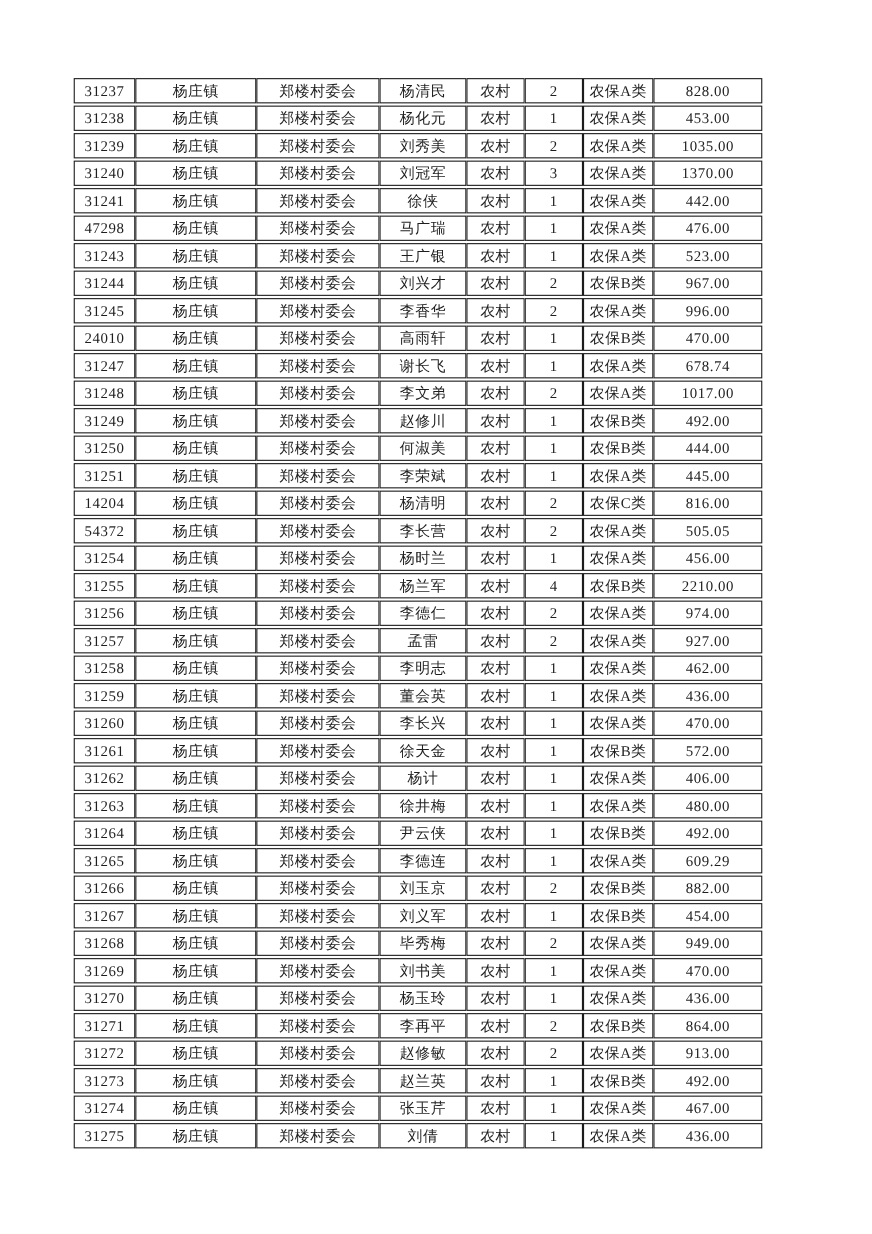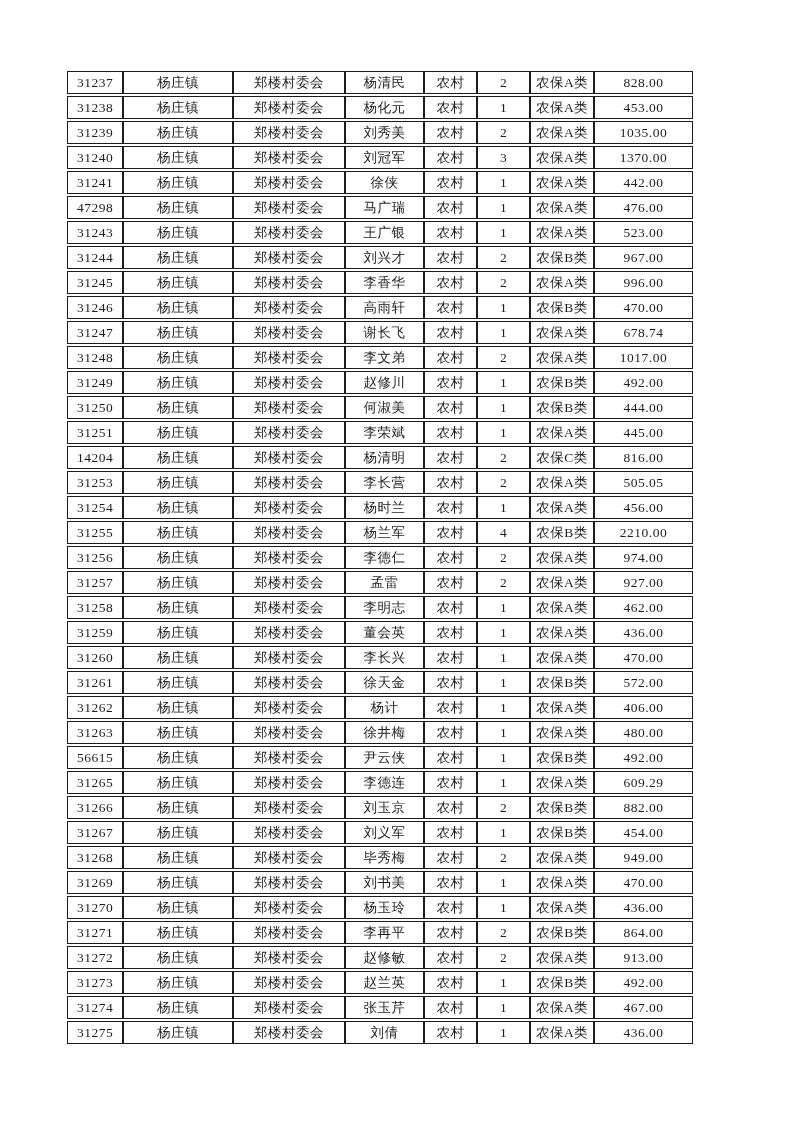--- a/index.html
+++ b/index.html
@@ -136,21 +136,21 @@
           <div class="cell">31245</div>
           <div class="cell">杨庄镇</div>
           <div class="cell">郑楼村委会</div>
           <div class="cell">李香华</div>
           <div class="cell">农村</div>
           <div class="cell">2</div>
           <div class="cell">农保A类</div>
           <div class="cell">996.00</div>
         </div>
         <div class="row">
-          <div class="cell">31246</div>
+          <div class="cell">24010</div>
           <div class="cell">杨庄镇</div>
           <div class="cell">郑楼村委会</div>
           <div class="cell">高雨轩</div>
           <div class="cell">农村</div>
           <div class="cell">1</div>
           <div class="cell">农保B类</div>
           <div class="cell">470.00</div>
         </div>
         <div class="row">
           <div class="cell">31247</div>
@@ -206,21 +206,21 @@
           <div class="cell">14204</div>
           <div class="cell">杨庄镇</div>
           <div class="cell">郑楼村委会</div>
           <div class="cell">杨清明</div>
           <div class="cell">农村</div>
           <div class="cell">2</div>
           <div class="cell">农保C类</div>
           <div class="cell">816.00</div>
         </div>
         <div class="row">
-          <div class="cell">31253</div>
+          <div class="cell">54372</div>
           <div class="cell">杨庄镇</div>
           <div class="cell">郑楼村委会</div>
           <div class="cell">李长营</div>
           <div class="cell">农村</div>
           <div class="cell">2</div>
           <div class="cell">农保A类</div>
           <div class="cell">505.05</div>
         </div>
         <div class="row">
           <div class="cell">31254</div>
@@ -316,21 +316,21 @@
           <div class="cell">31263</div>
           <div class="cell">杨庄镇</div>
           <div class="cell">郑楼村委会</div>
           <div class="cell">徐井梅</div>
           <div class="cell">农村</div>
           <div class="cell">1</div>
           <div class="cell">农保A类</div>
           <div class="cell">480.00</div>
         </div>
         <div class="row">
-          <div class="cell">56615</div>
+          <div class="cell">31264</div>
           <div class="cell">杨庄镇</div>
           <div class="cell">郑楼村委会</div>
           <div class="cell">尹云侠</div>
           <div class="cell">农村</div>
           <div class="cell">1</div>
           <div class="cell">农保B类</div>
           <div class="cell">492.00</div>
         </div>
         <div class="row">
           <div class="cell">31265</div>

